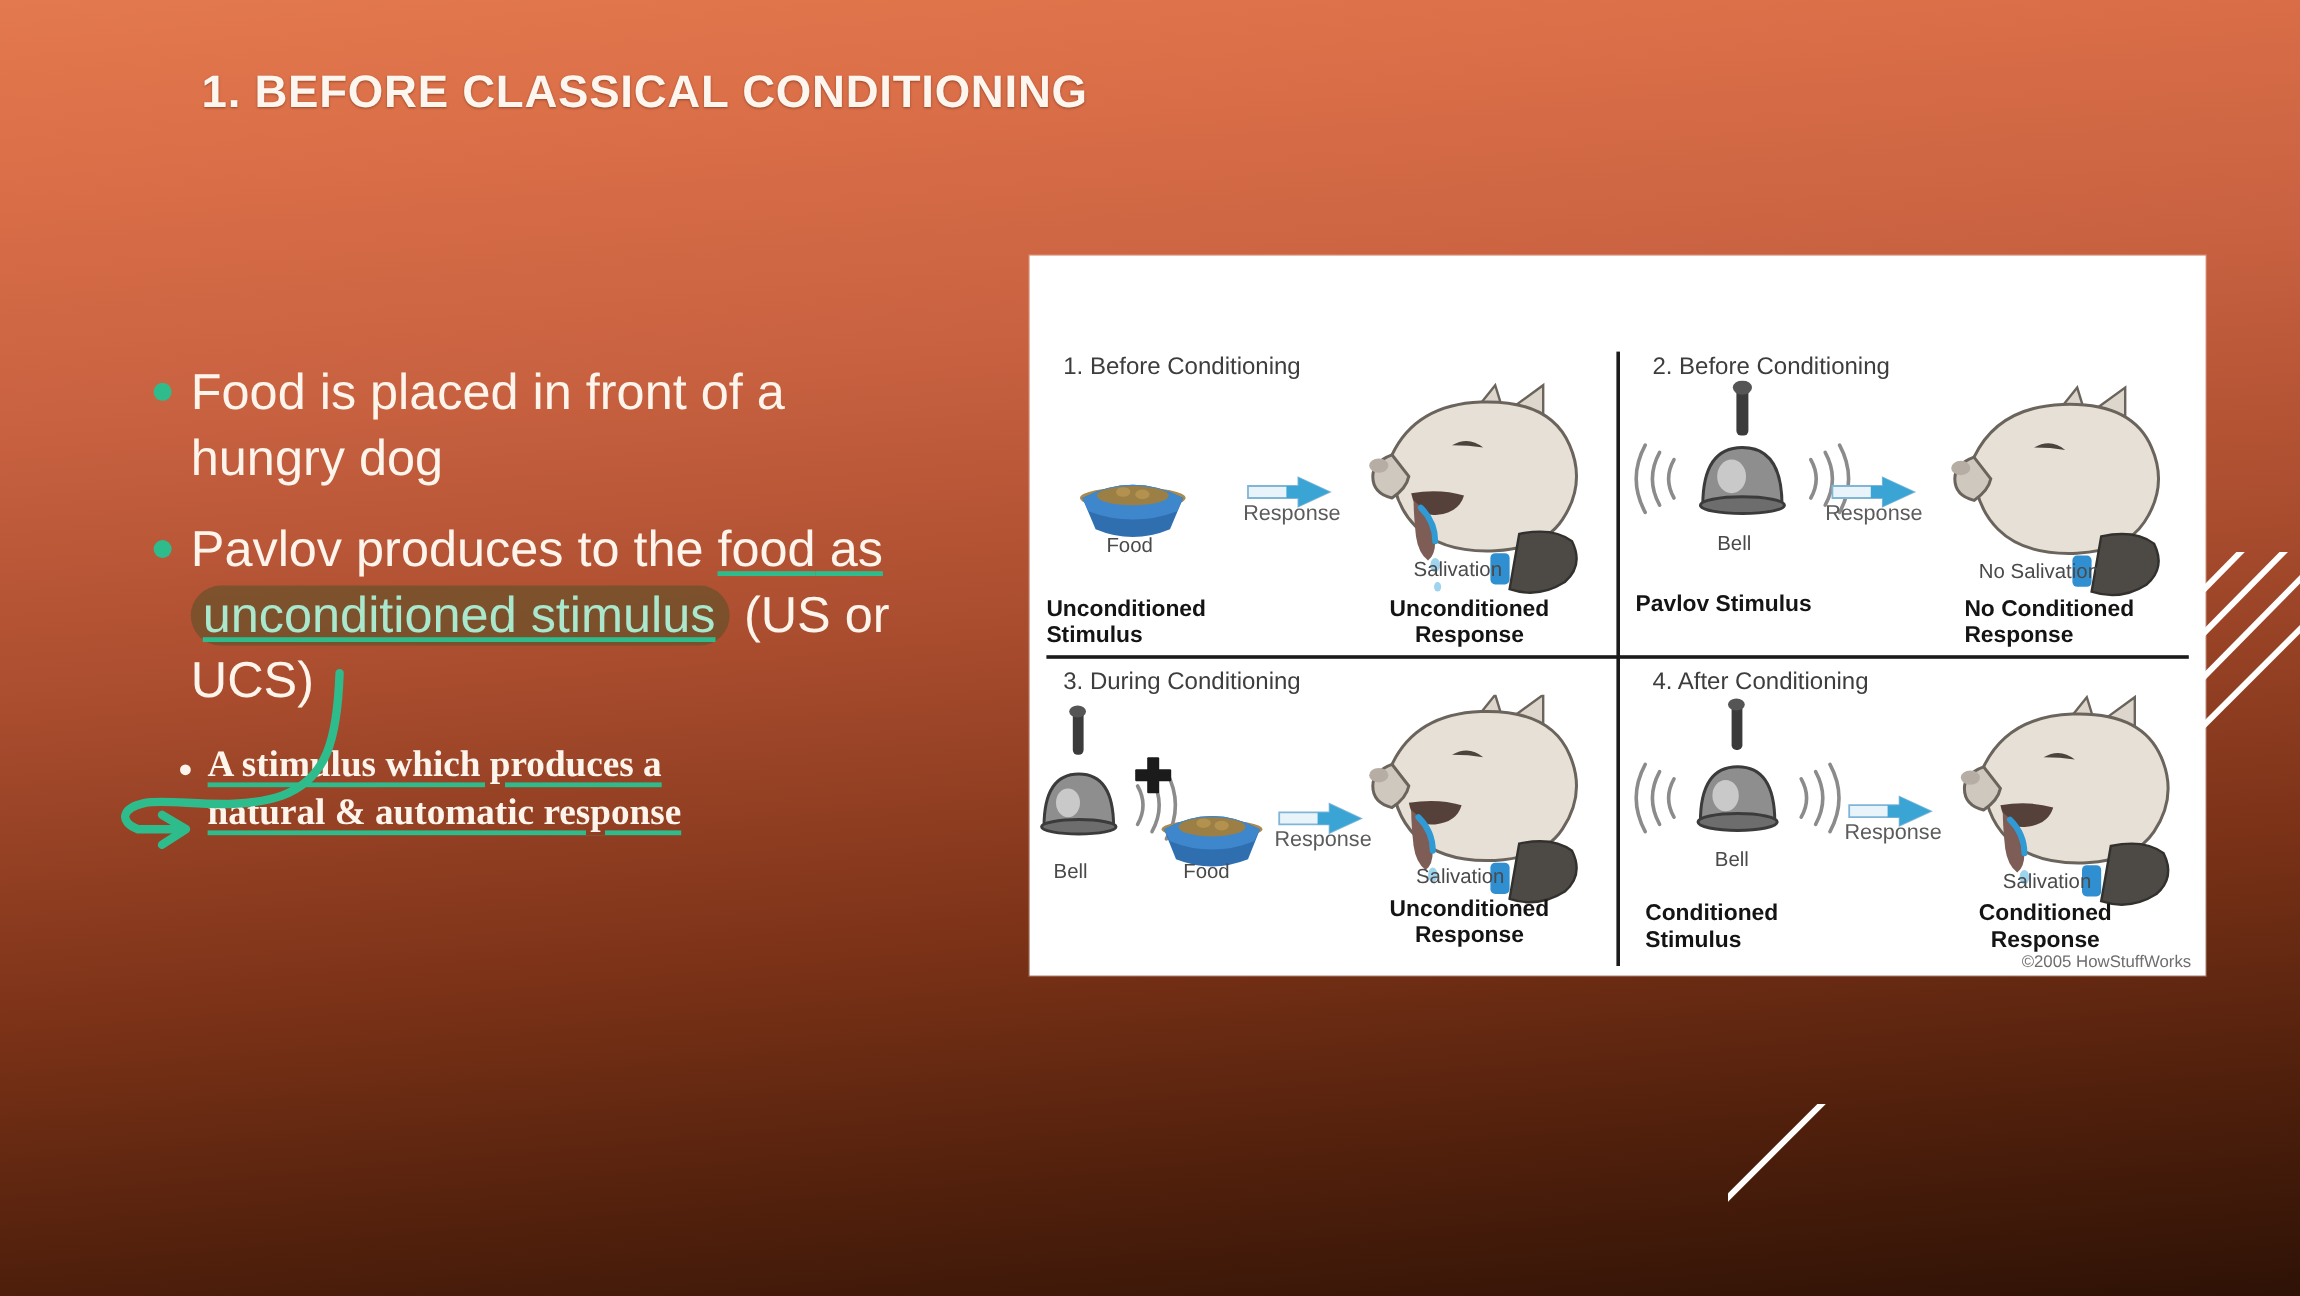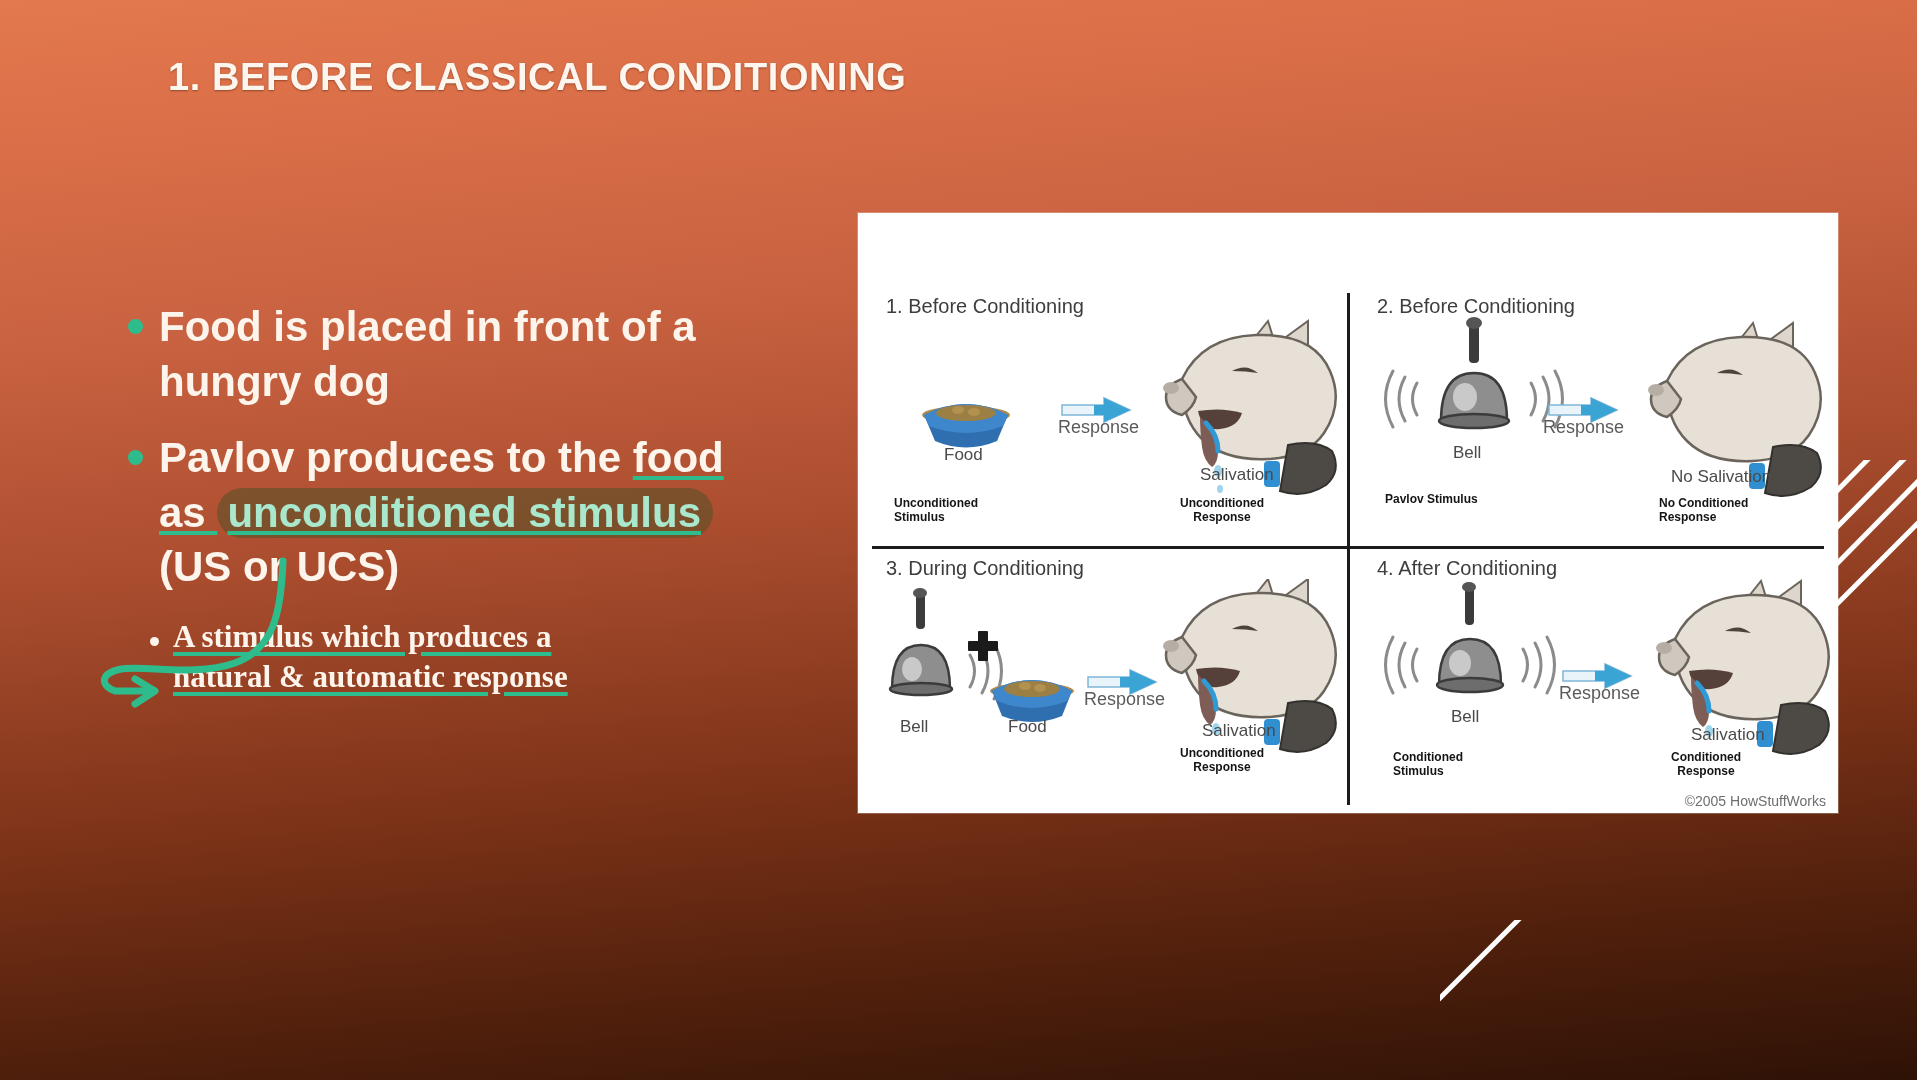--- a/index.html
+++ b/index.html
@@ -51,21 +51,21 @@
     width:15px; height:15px;
     border-radius:50%;
     background:#2fbc8d;
     margin-top:19px;
     margin-right:16px;
   }
   .bullet-text {
     font-size:42px;
     line-height:1.30;
     color:#fdf5ec;
-    font-weight:bold;
+    font-weight:normal;
   }
   .u-teal {
     text-decoration: underline;
     text-decoration-color:#2fbc8d;
     text-decoration-thickness:4px;
     text-underline-offset:4px;
   }
   .hl-pill {
     background: rgba(92,80,40,0.62);
     border-radius:26px;
@@ -174,25 +174,25 @@
   .q4 { left:491px; top:262px; }
 
   .q-title {
     position:absolute;
     left:28px; top:8px;
     font-size:20px;
     color:#3d3d3d;
     font-weight:500;
     white-space:nowrap;
   }
-  .q-stage { position:absolute; left:0; top:30px; width:542px; height:200px;margin-left:22px; }
+  .q-stage { position:absolute; left:0; top:30px; width:542px; height:200px; }
 
   .lbl { position:absolute; font-size:17px; color:#4a4a4a; white-space:nowrap; }
   .lbl-bold {
-    position:absolute; font-size:12px; font-weight:bold;
+    position:absolute; font-size:19px; font-weight:bold;
     color:#141414; white-space:nowrap; line-height:1.16;
   }
   .lbl-resp {
     position:absolute; font-size:18px; color:#5b5b5b; white-space:nowrap;
   }
   .credit {
     position:absolute; right:12px; bottom:4px;
     font-size:14px; color:#6e6e6e; white-space:nowrap;
   }
 </style>

